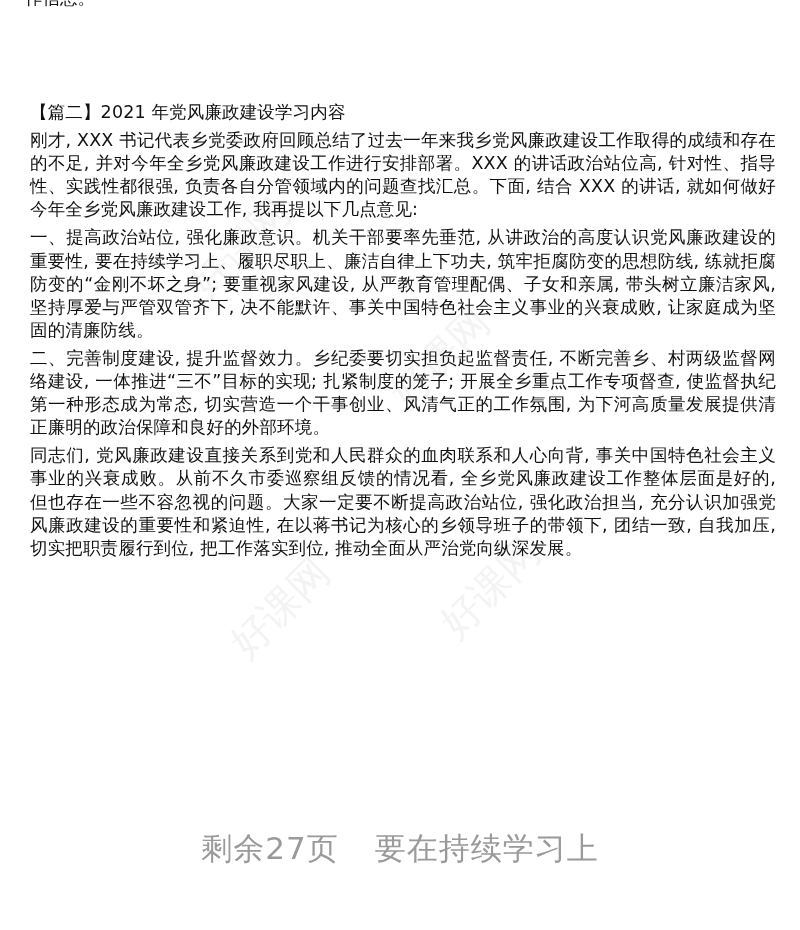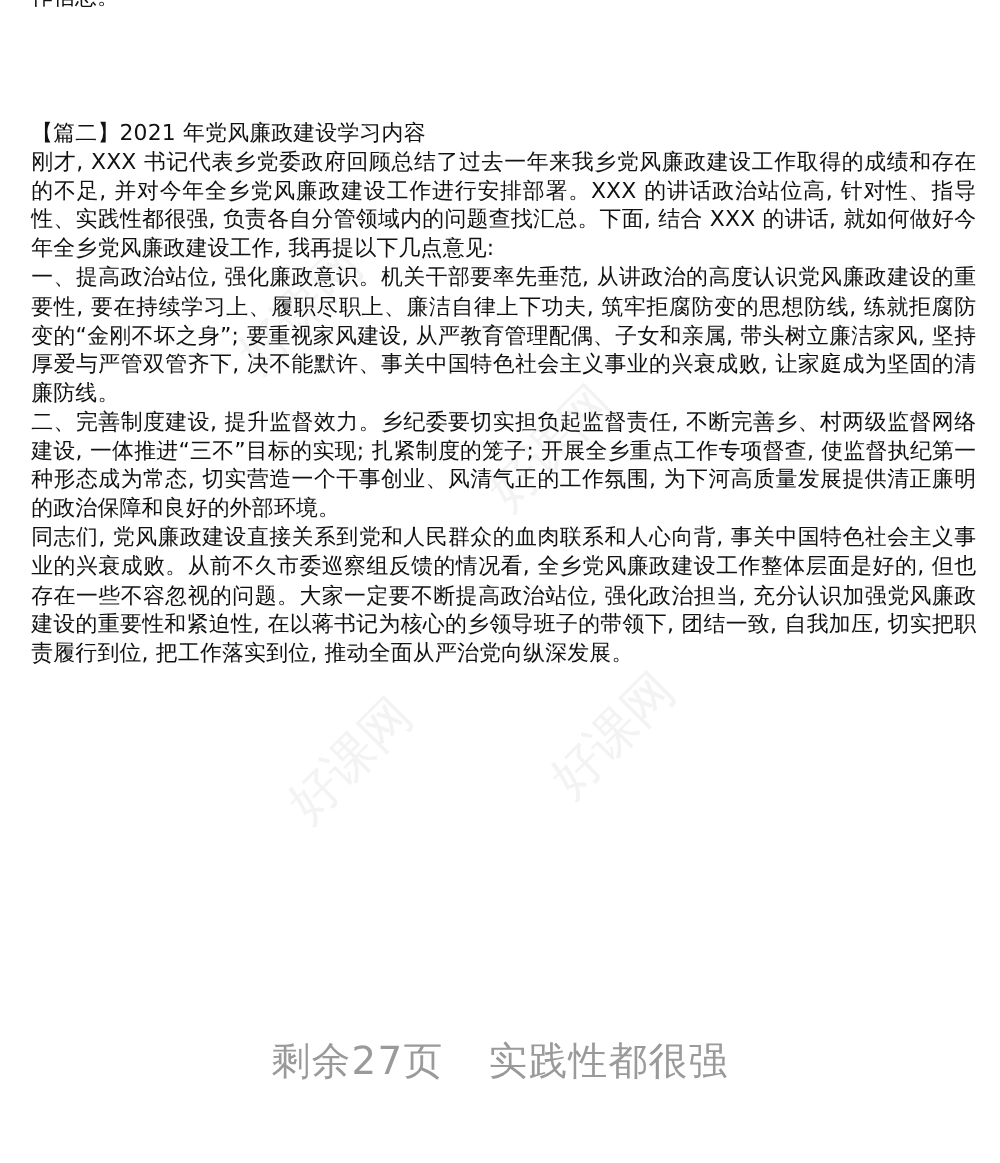--- a/index.html
+++ b/index.html
@@ -11,21 +11,21 @@
     .page { position: absolute; left: 0; top: 0; width: 800px; height: 930px; }
     .prev-tail {
       position: absolute; left: 25px; top: -13px;
       font-size: 17.5px; line-height: 23px; white-space: nowrap;
     }
     .content {
       position: absolute; left: 25px; top: 96px; width: 756px;
       font-size: 17.5px; line-height: 23.1px;
       text-align: justify; letter-spacing: 0.15px;
     }
-    .content p { margin: 0; }
+    .content p { margin: 5px; }
     .title { white-space: nowrap; }
     .watermark {
       position: absolute; color: rgba(160,160,160,0.12);
       font-size: 40px; transform: rotate(-45deg); white-space: nowrap;
       pointer-events: none;
     }
     .more {
       position: absolute; left: 0; top: 828px; width: 800px; text-align: center;
       font-size: 31px; color: #9a9a9a; letter-spacing: 1px;
       word-spacing: 0;
@@ -45,15 +45,15 @@
 
   <div class="content">
     <p class="title">【篇二】2021 年党风廉政建设学习内容</p>
     <p>刚才, XXX 书记代表乡党委政府回顾总结了过去一年来我乡党风廉政建设工作取得的成绩和存在的不足, 并对今年全乡党风廉政建设工作进行安排部署。XXX 的讲话政治站位高, 针对性、指导性、实践性都很强, 负责各自分管领域内的问题查找汇总。下面, 结合 XXX 的讲话, 就如何做好今年全乡党风廉政建设工作, 我再提以下几点意见:</p>
     <p>一、提高政治站位, 强化廉政意识。机关干部要率先垂范, 从讲政治的高度认识党风廉政建设的重要性, 要在持续学习上、履职尽职上、廉洁自律上下功夫, 筑牢拒腐防变的思想防线, 练就拒腐防变的“金刚不坏之身”; 要重视家风建设, 从严教育管理配偶、子女和亲属, 带头树立廉洁家风, 坚持厚爱与严管双管齐下, 决不能默许、事关中国特色社会主义事业的兴衰成败, 让家庭成为坚固的清廉防线。</p>
     <p>二、完善制度建设, 提升监督效力。乡纪委要切实担负起监督责任, 不断完善乡、村两级监督网络建设, 一体推进“三不”目标的实现; 扎紧制度的笼子; 开展全乡重点工作专项督查, 使监督执纪第一种形态成为常态, 切实营造一个干事创业、风清气正的工作氛围, 为下河高质量发展提供清正廉明的政治保障和良好的外部环境。</p>
     <p>同志们, 党风廉政建设直接关系到党和人民群众的血肉联系和人心向背, 事关中国特色社会主义事业的兴衰成败。从前不久市委巡察组反馈的情况看, 全乡党风廉政建设工作整体层面是好的, 但也存在一些不容忽视的问题。大家一定要不断提高政治站位, 强化政治担当, 充分认识加强党风廉政建设的重要性和紧迫性, 在以蒋书记为核心的乡领导班子的带领下, 团结一致, 自我加压, 切实把职责履行到位, 把工作落实到位, 推动全面从严治党向纵深发展。</p>
   </div>
 
   <div class="more">
-    <span>剩余27页</span><span>实践性都很强</span>
+    <span>剩余27页</span><span>要在持续学习上</span>
   </div>
 </div>
 
 </body></html>

